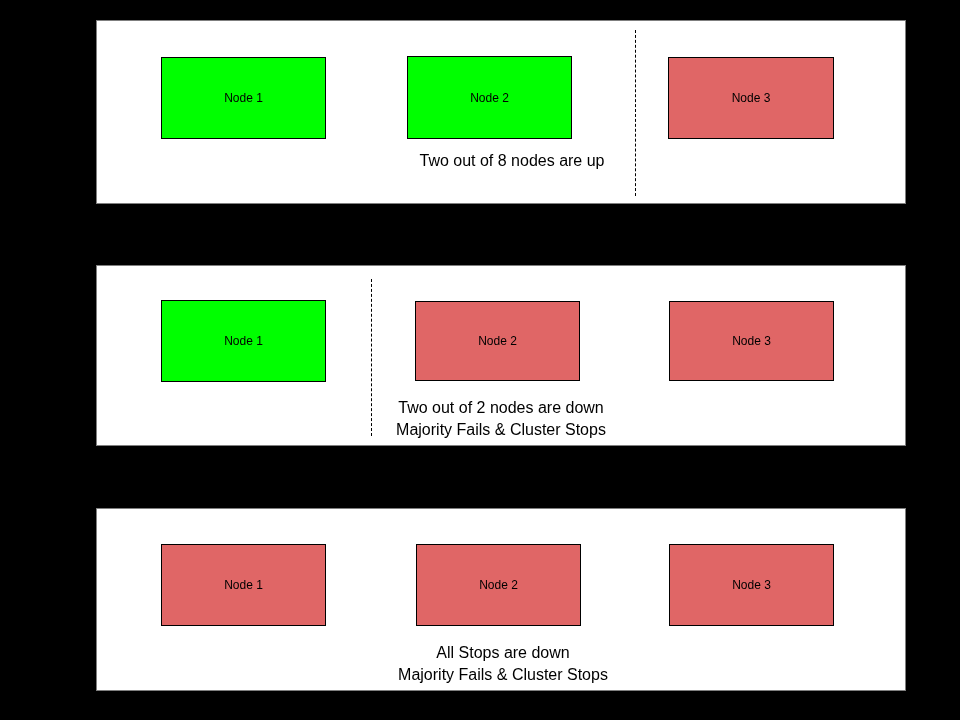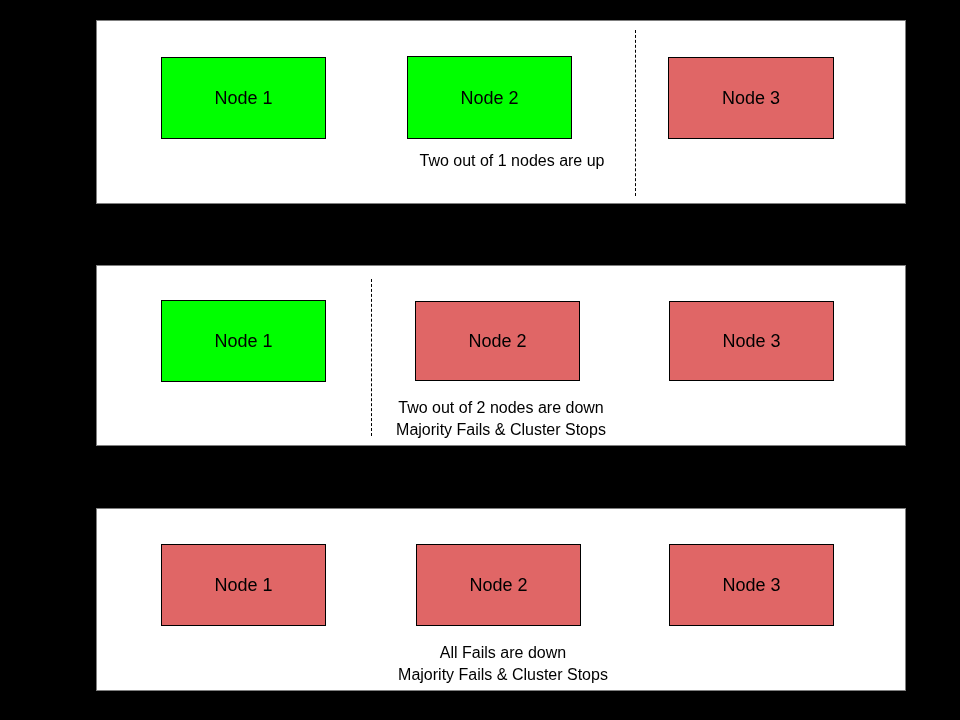--- a/index.html
+++ b/index.html
@@ -36,21 +36,21 @@
   .panel--3 { top: 508px; height: 183px; }
 
   .node {
     position: absolute;
     width: 165px;
     height: 82px;
     border: 1px solid var(--node-border);
     display: flex;
     align-items: center;
     justify-content: center;
-    font-size: 18px;
+    font-size: 12px;
     line-height: 1;
   }
   .node[data-status="up"]   { background: var(--node-up); }
   .node[data-status="down"] { background: var(--node-down); }
 
   
   .panel--1 .node--1 { left: 64px;  top: 36px; }
   .panel--1 .node--2 { left: 310px; top: 35px; height: 83px; }
   .panel--1 .node--3 { left: 571px; top: 36px; width: 166px; }
   
@@ -92,21 +92,21 @@
       <span>Node 1</span>
     </div>
     <div class="node node--2" data-status="up">
       <span>Node 2</span>
     </div>
     <div class="node node--3" data-status="down">
       <span>Node 3</span>
     </div>
     <div class="divider"></div>
     <div class="caption">
-      <div>Two out of 1 nodes are up</div>
+      <div>Two out of 8 nodes are up</div>
     </div>
   </div>
 
   <div class="panel panel--2">
     <div class="node node--1" data-status="up">
       <span>Node 1</span>
     </div>
     <div class="node node--2" data-status="down">
       <span>Node 2</span>
     </div>
@@ -124,18 +124,18 @@
     <div class="node node--1" data-status="down">
       <span>Node 1</span>
     </div>
     <div class="node node--2" data-status="down">
       <span>Node 2</span>
     </div>
     <div class="node node--3" data-status="down">
       <span>Node 3</span>
     </div>
     <div class="caption">
-      <div>All Fails are down</div>
+      <div>All Stops are down</div>
       <div>Majority Fails &amp; Cluster Stops</div>
     </div>
   </div>
 
 </div>
 
 </body></html>

